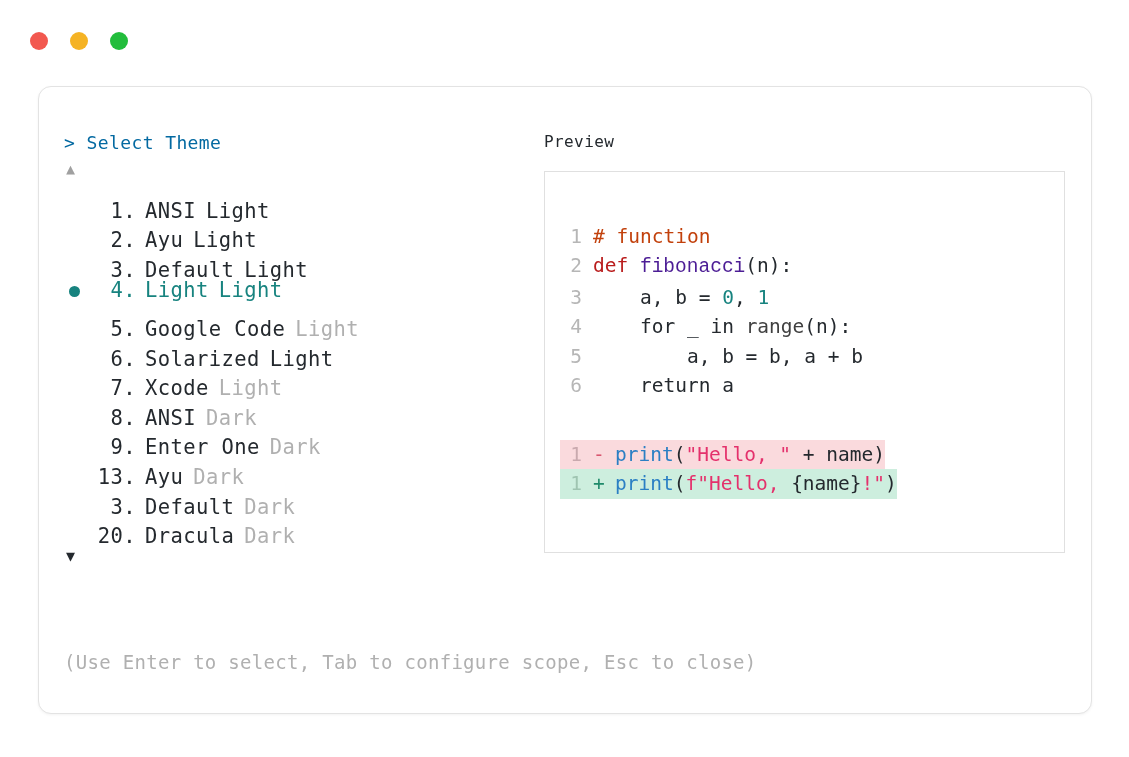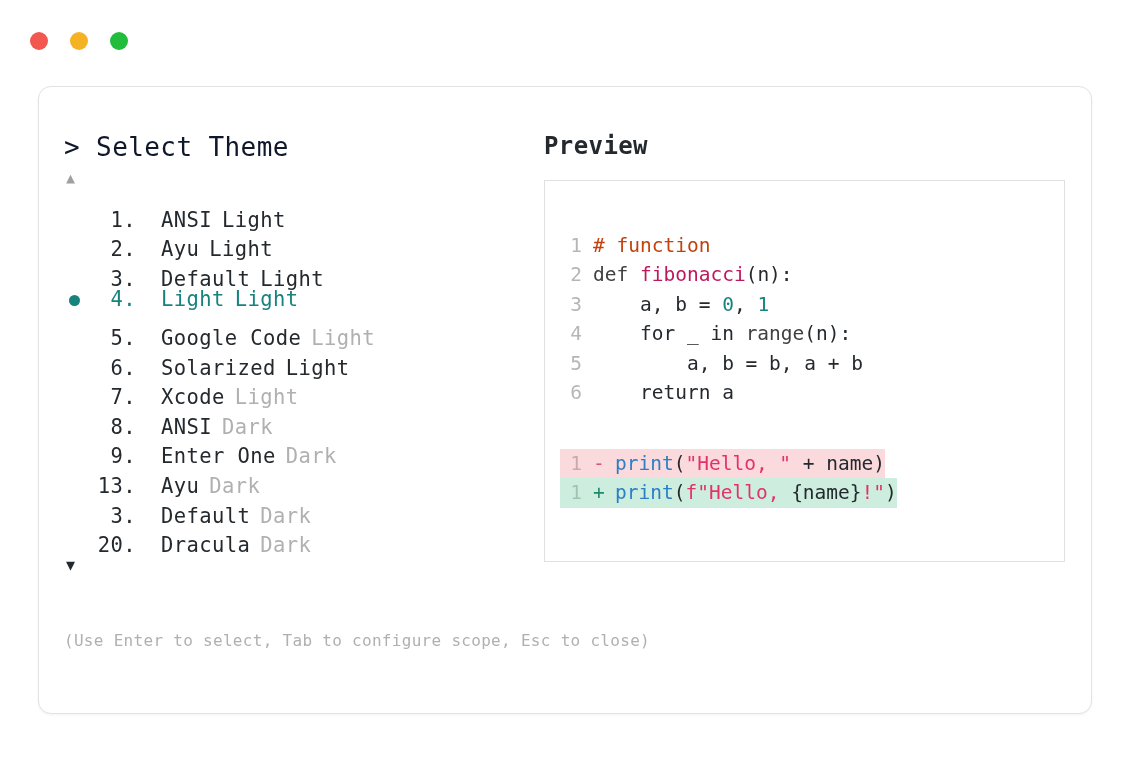--- a/index.html
+++ b/index.html
@@ -22,63 +22,63 @@
     border:1px solid #e3e3e3;
     border-radius:13px;
     box-shadow:0 1px 3px rgba(0,0,0,0.05);
     box-sizing:border-box;
   }
 
   .cols{position:absolute;left:0;top:0;width:100%;height:100%;}
 
   
   .left{position:absolute;left:25px;top:45px;width:470px;}
-  .prompt{font-size:26px;color:#0f172a;letter-spacing:0.4px;white-space:pre;}
+  .prompt{font-size:18px;color:#0369a1;letter-spacing:0.4px;white-space:pre;}
   .arrow-up{color:#a0a0a0;font-size:15px;line-height:1;margin:9px 0 0 2px;}
   .arrow-down{color:#24292e;font-size:15px;line-height:1;margin:6px 0 0 2px;}
 
   .list{margin-top:11px;}
   .row{
     display:flex;align-items:baseline;
     height:29.6px;font-size:20.5px;letter-spacing:0.4px;white-space:pre;
   }
   .bullet-cell{width:30px;flex:none;display:flex;align-items:center;height:29.6px;}
   .bullet{width:11px;height:11px;border-radius:50%;background:#17837f;margin-left:5px;}
   .num{width:42px;flex:none;text-align:right;color:#24292e;}
-  .name{color:#24292e;margin-left:25px;}
+  .name{color:#24292e;margin-left:9px;}
   .variant{margin-left:10px;}
   .variant.muted{color:#b0b0b0;}
   .variant.solid{color:#24292e;}
   .row.selected .num,
   .row.selected .dot-sep,
   .row.selected .name,
   .row.selected .variant{color:#17837f;}
 
   .hint{
-    position:absolute;left:25px;top:544px;
-    font-size:16px;color:#b0b0b0;letter-spacing:0.3px;white-space:pre;
+    position:absolute;left:25px;top:564px;
+    font-size:19px;color:#b0b0b0;letter-spacing:0.3px;white-space:pre;
   }
 
   
   .right{position:absolute;left:505px;top:45px;}
-  .preview-title{font-size:24px;color:#24292e;letter-spacing:0.4px;font-weight:bold;}
+  .preview-title{font-size:16px;color:#24292e;letter-spacing:0.4px;}
   .preview-box{
     margin-top:20px;
     width:521px;height:382px;
     border:1px solid #e0e0e0;
     background:#ffffff;
     box-sizing:border-box;
     position:relative;
   }
   .code{position:absolute;left:15px;top:50px;font-size:19.5px;line-height:29.4px;white-space:pre;}
   .cl{display:flex;align-items:baseline;}
   .ln{width:22px;flex:none;text-align:right;color:#b6b6b6;margin-right:11px;}
   .tok-comment{color:#c2410c;}
-  .tok-kw{color:#404040;}
-  .tok-fn{color:#be185d;}
+  .tok-kw{color:#b91c1c;}
+  .tok-fn{color:#4c1d95;font-family:Liberation Mono, monospace;}
   .tok-num{color:#17837f;}
   .tok-builtin{color:#404040;}
   .tok-plain{color:#24292e;}
   .tok-str{color:#e4316c;}
   .tok-print{color:#2b7fc4;text-align:center;}
 
   .diff{position:absolute;left:15px;top:268px;font-size:19.5px;line-height:29.4px;white-space:pre;}
   .dl{display:flex;align-items:baseline;width:max-content;}
   .dl .ln{color:#c9a9ae;}
   .dl.plus .ln{color:#9fc4b1;}

